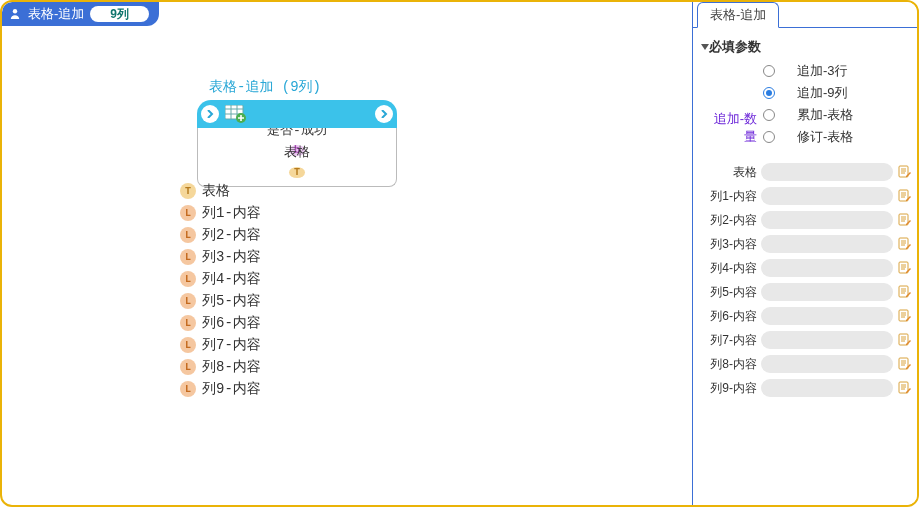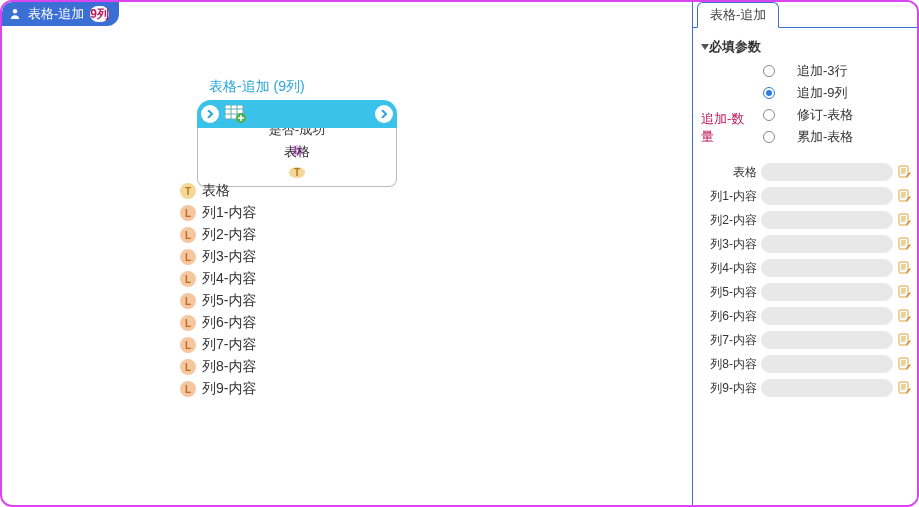--- a/index.html
+++ b/index.html
@@ -5,21 +5,21 @@
   * { box-sizing: border-box; margin: 0; padding: 0; }
   body {
     font-family: "Microsoft YaHei", Arial, sans-serif;
     font-size: 13px;
     color: #333;
     background: #fff;
   }
   .app {
     width: 919px;
     height: 507px;
-    border: 2px solid #d946ef;
+    border: 2px solid #eab308;
     border-radius: 12px;
     position: relative;
     display: flex;
     overflow: hidden;
   }
 
   
   .badge {
     position: absolute;
     top: 0;
@@ -32,34 +32,35 @@
     padding: 0 10px 0 6px;
     gap: 6px;
     color: #fff;
   }
   .badge .person-icon {
     width: 14px; height: 14px;
     display: inline-flex; align-items: center; justify-content: center;
   }
   .badge .pill {
     background: #fff;
-    color: #be185d;
+    color: #0f766e;
     border-radius: 10px;
-    padding: 0 0;
+    padding: 0 20px;
     font-size: 12px;
     font-weight: bold;
     height: 16px;
     line-height: 16px;
   }
 
   
   .canvas {
     flex: 1;
     position: relative;
     padding-top: 32px;
+    font-family: Liberation Mono, monospace;
   }
 
   .block {
     position: absolute;
     left: 195px;
     top: 76px;
     width: 200px;
   }
   .block-title {
     color: #29a7d6;
@@ -188,23 +189,23 @@
     border-right: 4px solid transparent;
     border-top: 6px solid #555;
   }
 
   .radio-group {
     display: flex;
     gap: 6px;
   }
   .radio-label {
     width: 56px;
-    text-align: left;
+    text-align: right;
     font-size: 13px;
-    color: #be185d;
+    color: #6d28d9;
     padding-top: 48px;
   }
   .radios {
     flex: 1;
     display: flex;
     flex-direction: column;
     gap: 4px;
   }
   .radio-item {
     display: flex; align-items: center; gap: 22px;
@@ -369,25 +370,25 @@
               <span>追加-3行</span>
             </div>
             <div class="radio-item">
               <span class="radio checked">
                 <span class="inner"></span>
               </span>
               <span>追加-9列</span>
             </div>
             <div class="radio-item">
               <span class="radio"></span>
-              <span>修订-表格</span>
+              <span>累加-表格</span>
             </div>
             <div class="radio-item">
               <span class="radio"></span>
-              <span>累加-表格</span>
+              <span>修订-表格</span>
             </div>
           </div>
       </div>
 
       <div class="fields" id="fields">
           <div class="field-row">
             <span class="flabel">表格</span>
             <span class="finput"></span>
             <span class="edit-icon">
               <svg width="14" height="14" viewBox="0 0 14 14">

